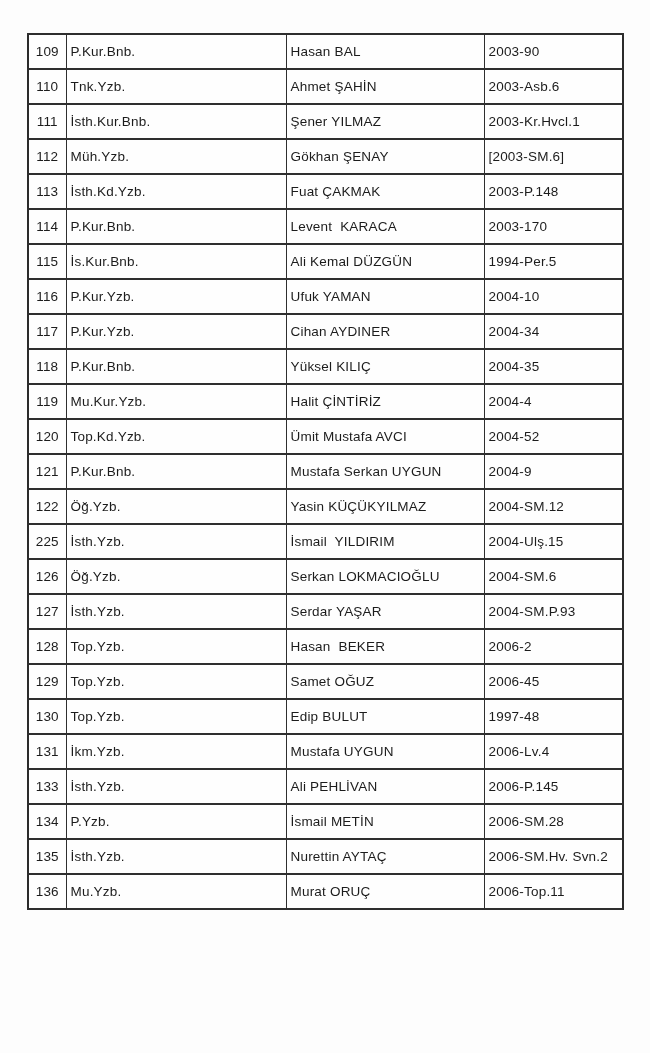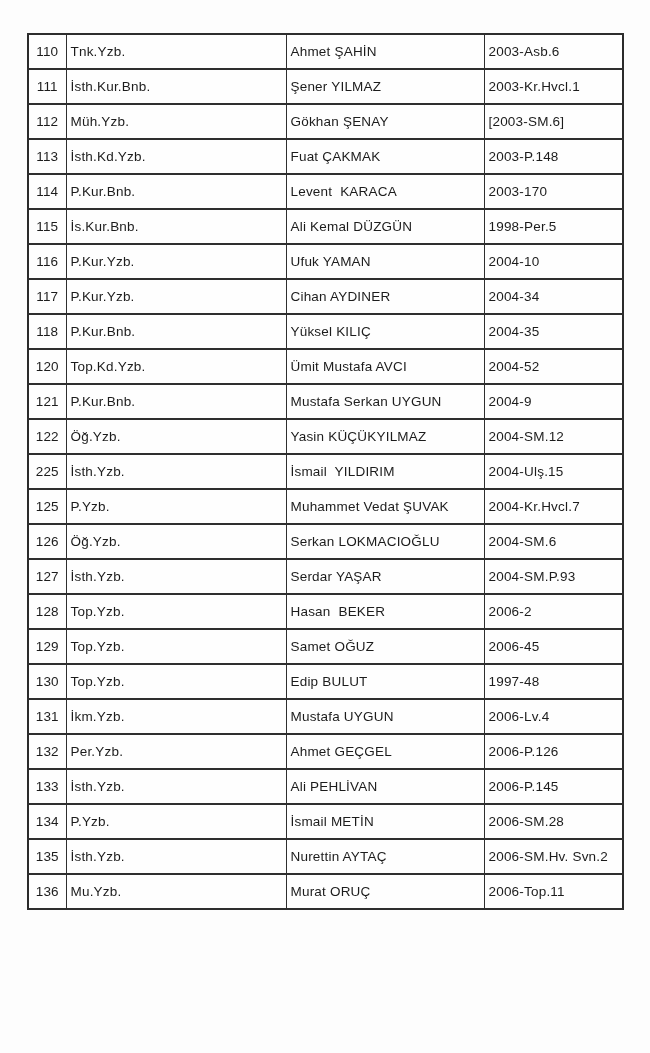--- a/index.html
+++ b/index.html
@@ -51,20 +51,26 @@
 <div class="page">
   <table class="officer-table">
     <colgroup>
       <col style="width:38px">
       <col style="width:220px">
       <col style="width:198px">
       <col style="width:139px">
     </colgroup>
     <tbody>
 
+    <tr>
+        <td class="col-no">109</td>
+        <td class="col-rank">P.Kur.Bnb.</td>
+        <td class="col-name">Hasan BAL</td>
+        <td class="col-code">2003-90</td>
+      </tr>
         <tr>
         <td class="col-no">110</td>
         <td class="col-rank">Tnk.Yzb.</td>
         <td class="col-name">Ahmet ŞAHİN</td>
         <td class="col-code">2003-Asb.6</td>
       </tr>
         <tr>
         <td class="col-no">111</td>
         <td class="col-rank">İsth.Kur.Bnb.</td>
         <td class="col-name">Şener YILMAZ</td>
@@ -85,41 +91,47 @@
         <tr>
         <td class="col-no">114</td>
         <td class="col-rank">P.Kur.Bnb.</td>
         <td class="col-name">Levent  KARACA</td>
         <td class="col-code">2003-170</td>
       </tr>
         <tr>
         <td class="col-no">115</td>
         <td class="col-rank">İs.Kur.Bnb.</td>
         <td class="col-name">Ali Kemal DÜZGÜN</td>
-        <td class="col-code">1998-Per.5</td>
+        <td class="col-code">1994-Per.5</td>
       </tr>
         <tr>
         <td class="col-no">116</td>
         <td class="col-rank">P.Kur.Yzb.</td>
         <td class="col-name">Ufuk YAMAN</td>
         <td class="col-code">2004-10</td>
       </tr>
         <tr>
         <td class="col-no">117</td>
         <td class="col-rank">P.Kur.Yzb.</td>
         <td class="col-name">Cihan AYDINER</td>
         <td class="col-code">2004-34</td>
       </tr>
         <tr>
         <td class="col-no">118</td>
         <td class="col-rank">P.Kur.Bnb.</td>
         <td class="col-name">Yüksel KILIÇ</td>
         <td class="col-code">2004-35</td>
       </tr>
         <tr>
+        <td class="col-no">119</td>
+        <td class="col-rank">Mu.Kur.Yzb.</td>
+        <td class="col-name">Halit ÇİNTİRİZ</td>
+        <td class="col-code">2004-4</td>
+      </tr>
+        <tr>
         <td class="col-no">120</td>
         <td class="col-rank">Top.Kd.Yzb.</td>
         <td class="col-name">Ümit Mustafa AVCI</td>
         <td class="col-code">2004-52</td>
       </tr>
         <tr>
         <td class="col-no">121</td>
         <td class="col-rank">P.Kur.Bnb.</td>
         <td class="col-name">Mustafa Serkan UYGUN</td>
         <td class="col-code">2004-9</td>
@@ -130,26 +142,20 @@
         <td class="col-name">Yasin KÜÇÜKYILMAZ</td>
         <td class="col-code">2004-SM.12</td>
       </tr>
         <tr>
         <td class="col-no">225</td>
         <td class="col-rank">İsth.Yzb.</td>
         <td class="col-name">İsmail  YILDIRIM</td>
         <td class="col-code">2004-Ulş.15</td>
       </tr>
         <tr>
-        <td class="col-no">125</td>
-        <td class="col-rank">P.Yzb.</td>
-        <td class="col-name">Muhammet Vedat ŞUVAK</td>
-        <td class="col-code">2004-Kr.Hvcl.7</td>
-      </tr>
-        <tr>
         <td class="col-no">126</td>
         <td class="col-rank">Öğ.Yzb.</td>
         <td class="col-name">Serkan LOKMACIOĞLU</td>
         <td class="col-code">2004-SM.6</td>
       </tr>
         <tr>
         <td class="col-no">127</td>
         <td class="col-rank">İsth.Yzb.</td>
         <td class="col-name">Serdar YAŞAR</td>
         <td class="col-code">2004-SM.P.93</td>
@@ -170,26 +176,20 @@
         <td class="col-no">130</td>
         <td class="col-rank">Top.Yzb.</td>
         <td class="col-name">Edip BULUT</td>
         <td class="col-code">1997-48</td>
       </tr>
         <tr>
         <td class="col-no">131</td>
         <td class="col-rank">İkm.Yzb.</td>
         <td class="col-name">Mustafa UYGUN</td>
         <td class="col-code">2006-Lv.4</td>
-      </tr>
-        <tr>
-        <td class="col-no">132</td>
-        <td class="col-rank">Per.Yzb.</td>
-        <td class="col-name">Ahmet GEÇGEL</td>
-        <td class="col-code">2006-P.126</td>
       </tr>
         <tr>
         <td class="col-no">133</td>
         <td class="col-rank">İsth.Yzb.</td>
         <td class="col-name">Ali PEHLİVAN</td>
         <td class="col-code">2006-P.145</td>
       </tr>
         <tr>
         <td class="col-no">134</td>
         <td class="col-rank">P.Yzb.</td>

